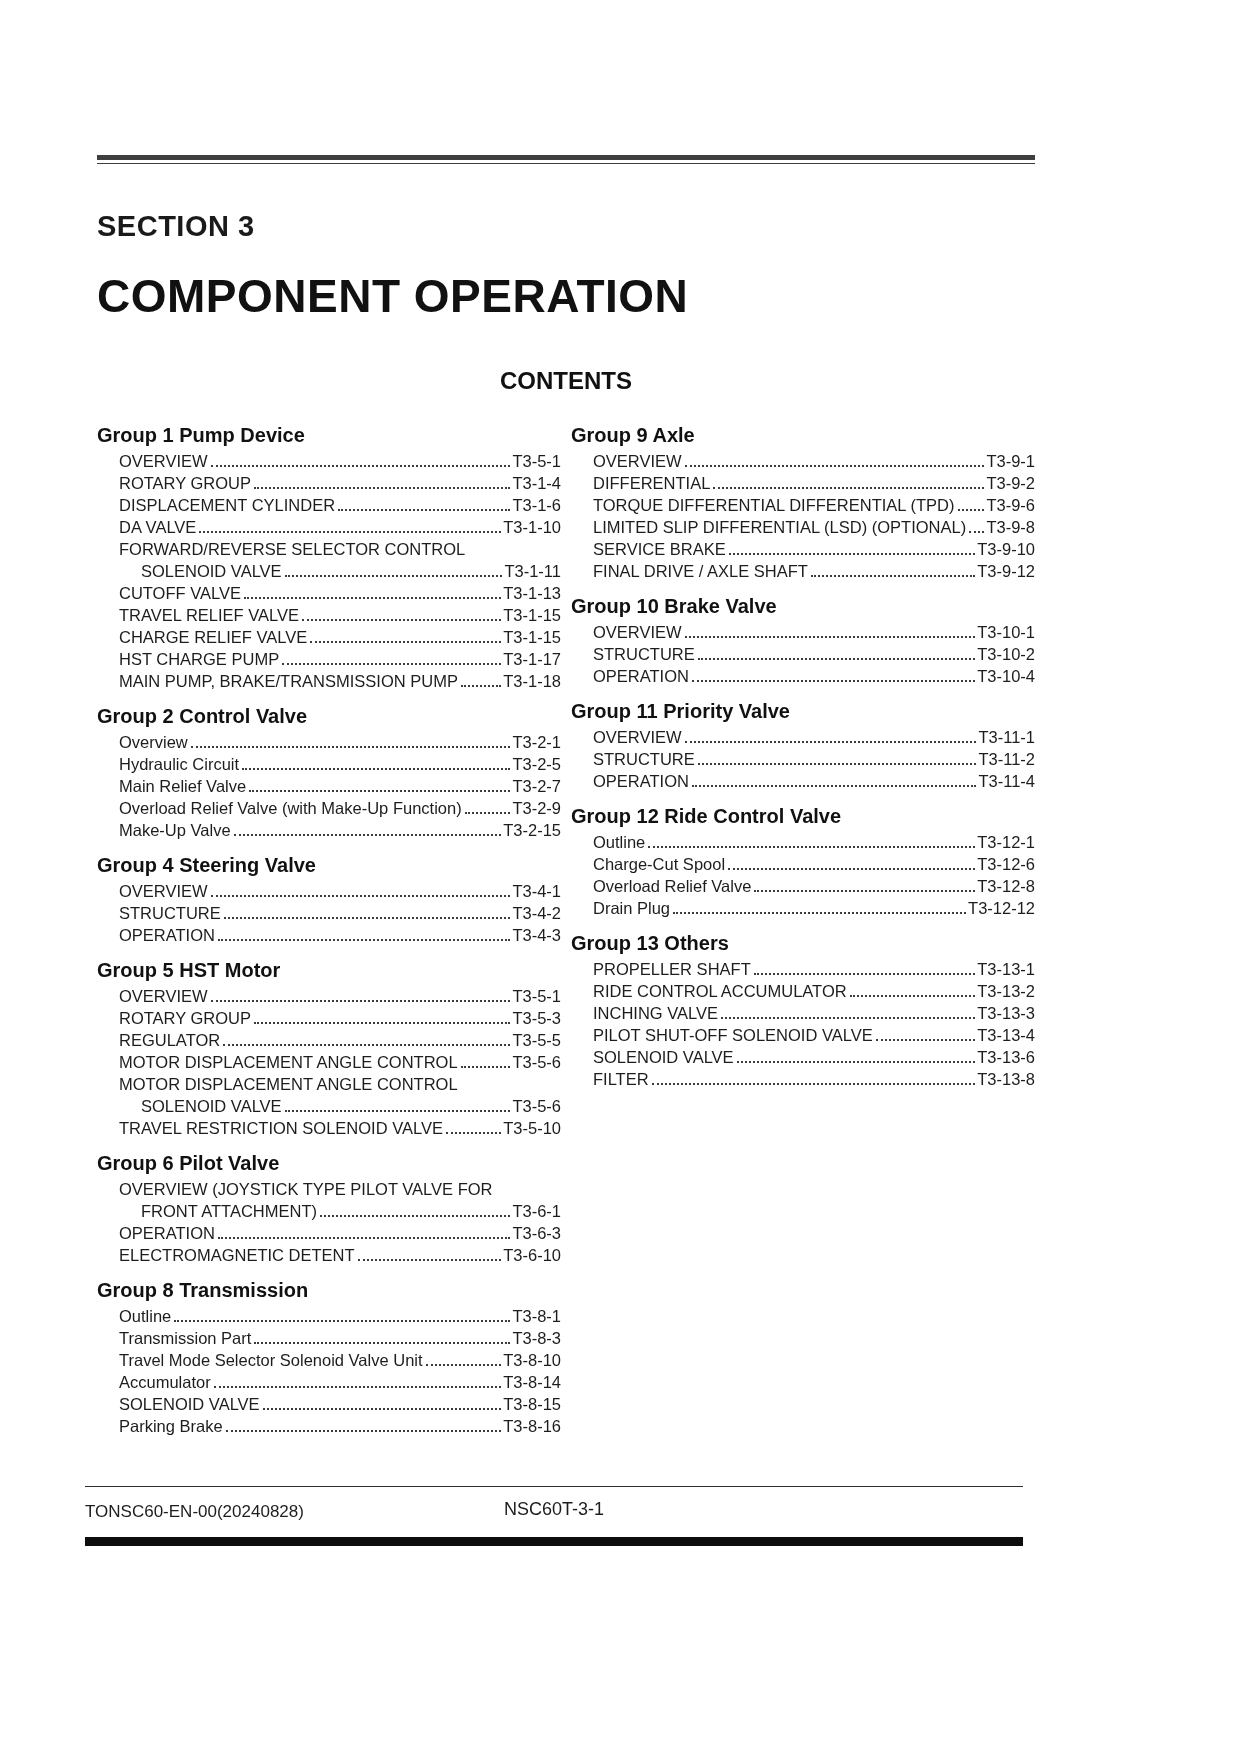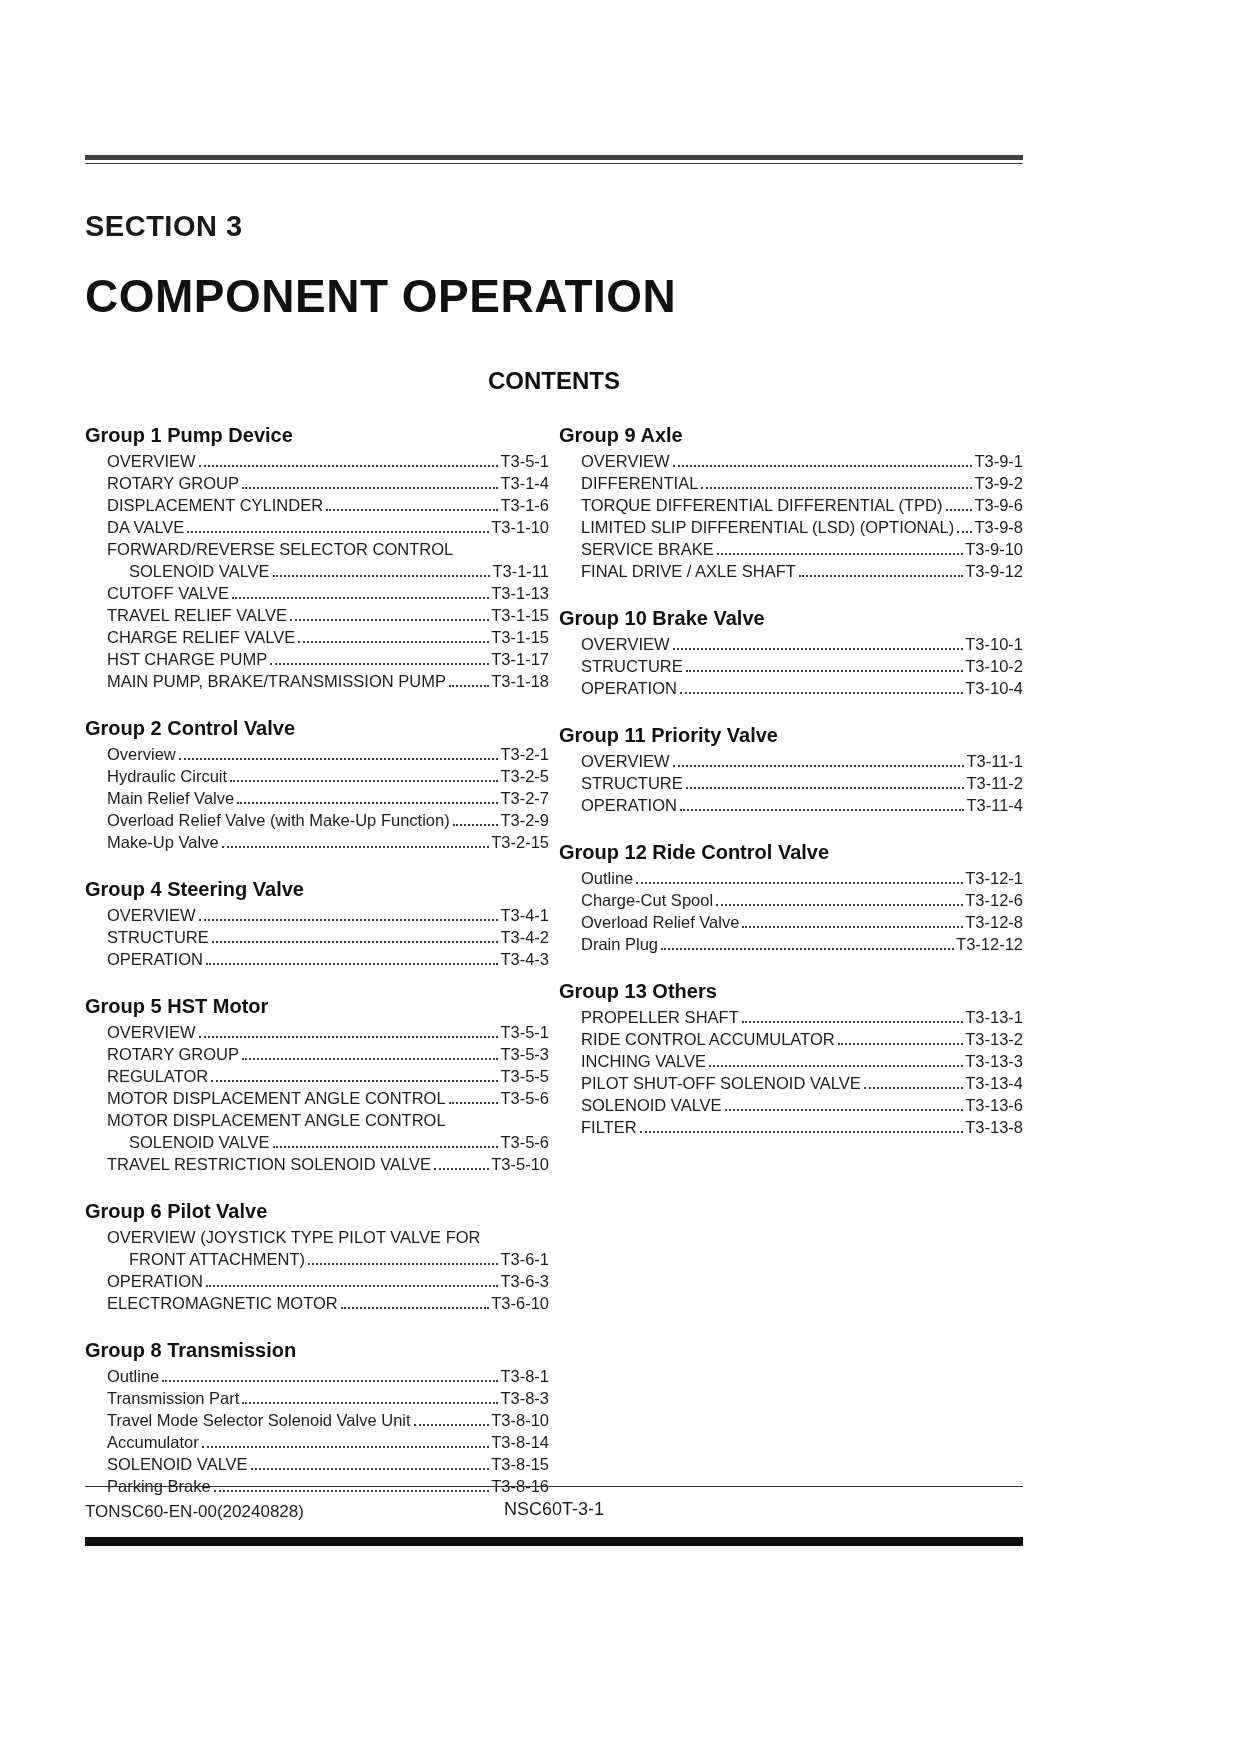--- a/index.html
+++ b/index.html
@@ -10,21 +10,21 @@
   body {
     width: 1241px;
     height: 1754px;
     position: relative;
     font-family: "Liberation Sans", "DejaVu Sans", sans-serif;
     color: #1d1d1d;
     overflow: hidden;
   }
   .content {
     position: absolute;
-    left: 85px;
+    left: 97px;
     top: 0;
     width: 938px;
   }
   .top-rule {
     margin-top: 155px;
     border-top: 5px solid #3f3f3f;
     border-bottom: 1px solid #3f3f3f;
     height: 3px;
   }
   .section-label {
@@ -54,21 +54,21 @@
     gap: 10px;
   }
   .col {
     flex: 1;
     min-width: 0;
   }
   .group-title {
     font-size: 20px;
     font-weight: bold;
     line-height: 25px;
-    margin-top: 24px;
+    margin-top: 12px;
     margin-bottom: 2px;
     color: #111111;
   }
   .group:first-child .group-title {
     margin-top: 0;
   }
   .entry {
     display: flex;
     align-items: flex-start;
     padding-left: 22px;
@@ -283,21 +283,21 @@
             <span class="lbl">FRONT ATTACHMENT)</span>
             <span class="leader"></span>
             <span class="pg">T3-6-1</span>
           </div>
           <div class="entry">
             <span class="lbl">OPERATION</span>
             <span class="leader"></span>
             <span class="pg">T3-6-3</span>
           </div>
           <div class="entry">
-            <span class="lbl">ELECTROMAGNETIC MOTOR</span>
+            <span class="lbl">ELECTROMAGNETIC DETENT</span>
             <span class="leader"></span>
             <span class="pg">T3-6-10</span>
           </div>
         </div>
         <div class="group">
           <div class="group-title">Group 8 Transmission</div>
           <div class="entry">
             <span class="lbl">Outline</span>
             <span class="leader"></span>
             <span class="pg">T3-8-1</span>

